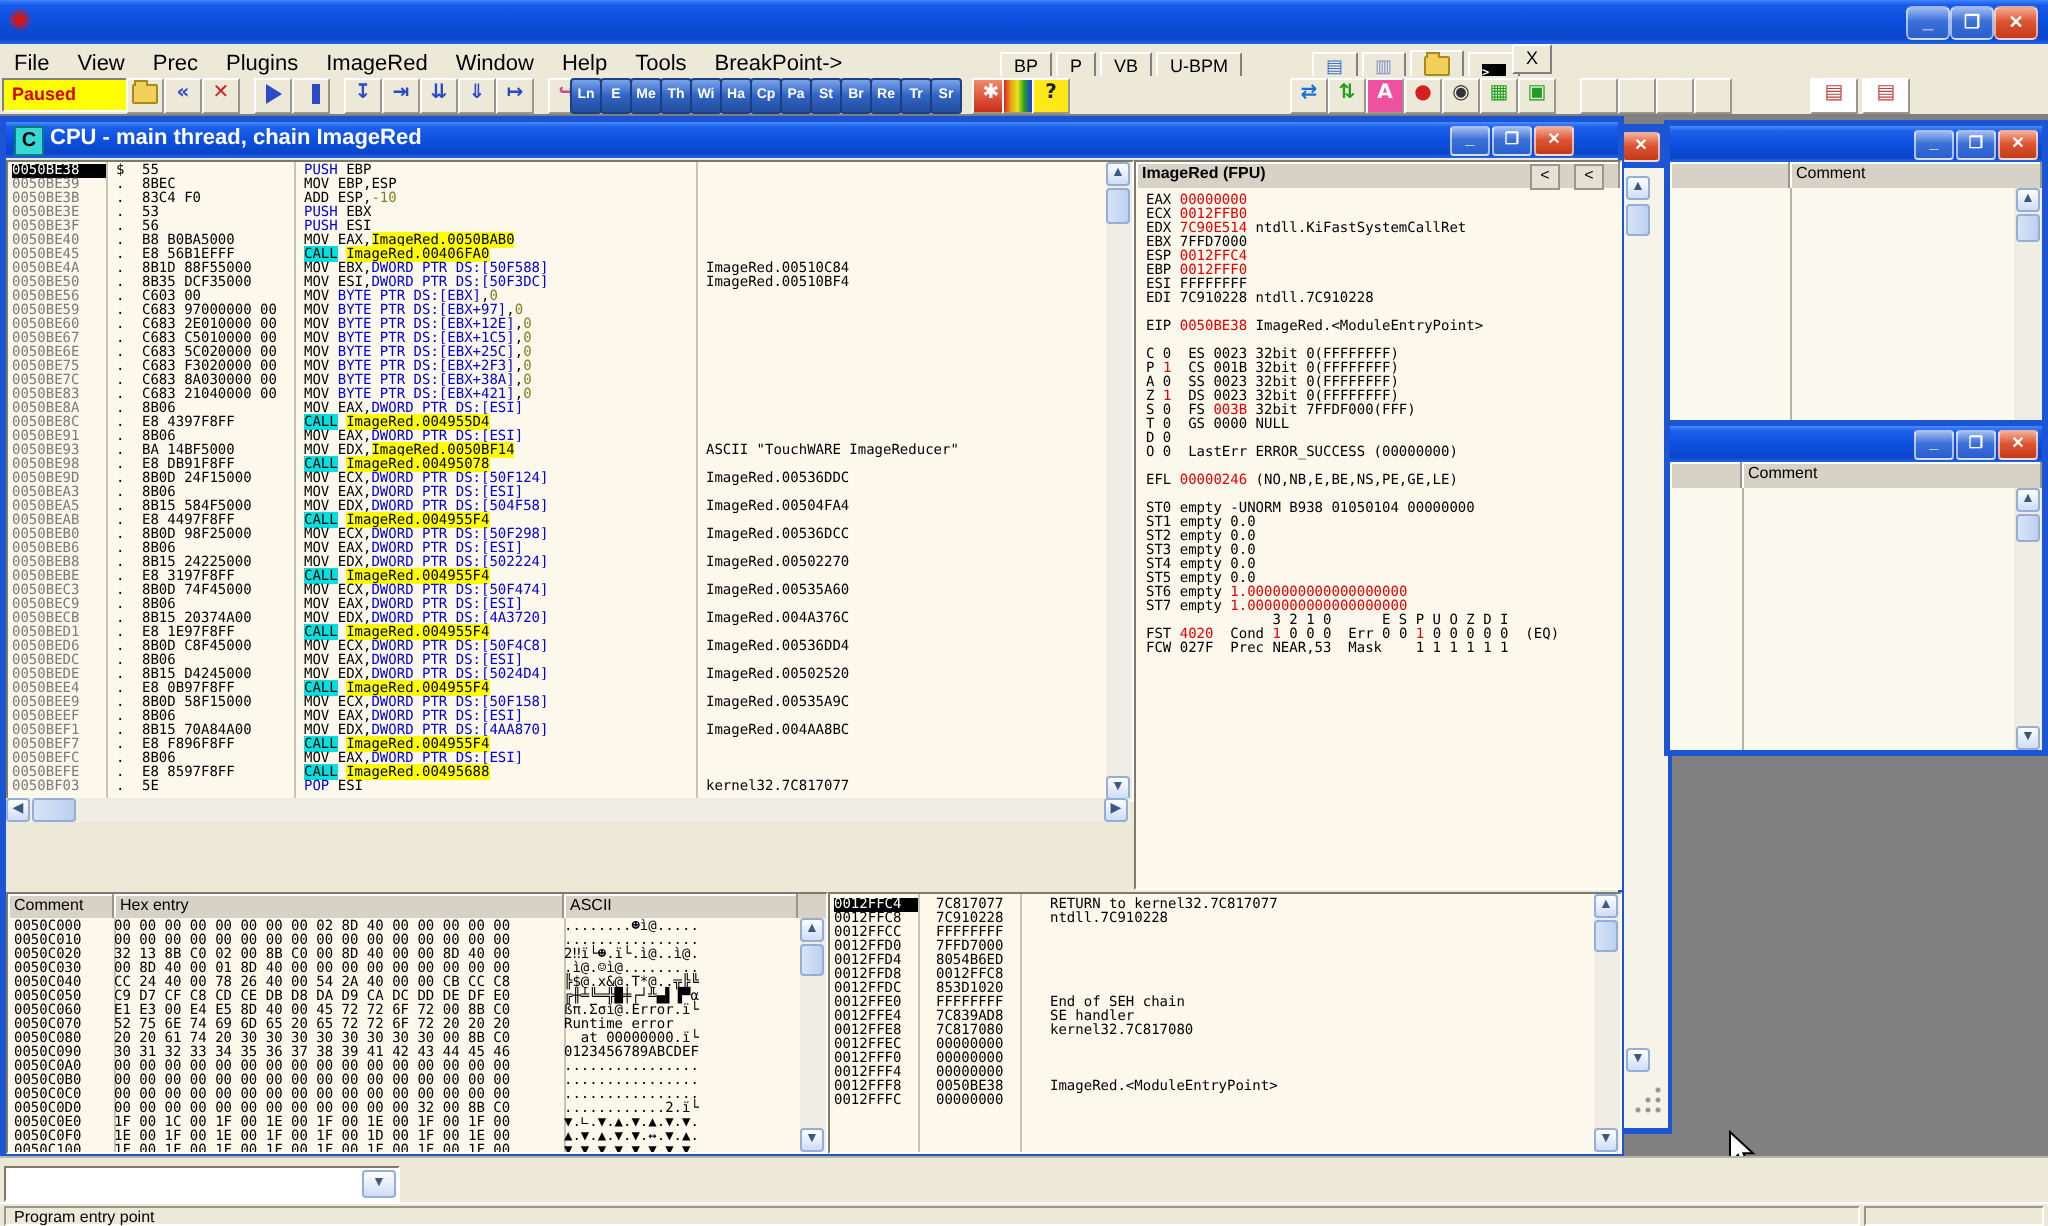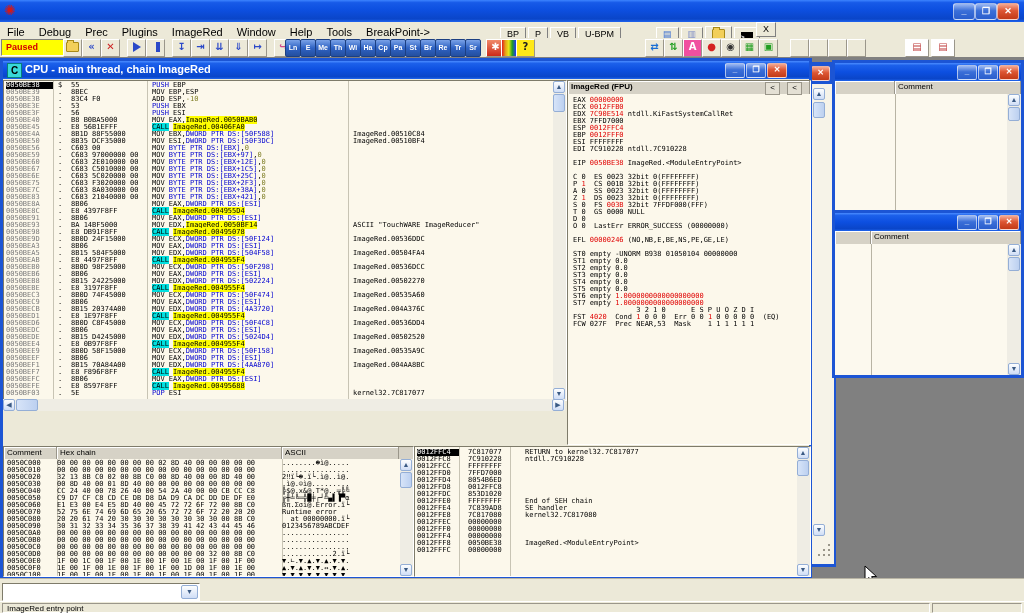--- a/index.html
+++ b/index.html
@@ -92,21 +92,21 @@
 <body>
 
 <div class="abs" id="titlebar">
   <span class="abs" style="left:4px;top:2px;font-size:14px;color:#d41818;">✺</span>
   <div class="abs capbtn" style="left:953px;top:3px;">_</div>
   <div class="abs capbtn" style="left:975px;top:3px;">❐</div>
   <div class="abs capbtn close" style="left:997px;top:3px;">✕</div>
 </div>
 
 <div class="abs" id="menubar">
-  <span id="menu-items"><span class="menu-item">File</span><span class="menu-item">Debug</span><span class="menu-item">Prec</span><span class="menu-item">Plugins</span><span class="menu-item">ImageRed</span><span class="menu-item">Window</span><span class="menu-item">Help</span><span class="menu-item">Tools</span><span class="menu-item">BreakPoint-&gt;</span></span>
+  <span id="menu-items"><span class="menu-item">File</span><span class="menu-item">View</span><span class="menu-item">Prec</span><span class="menu-item">Plugins</span><span class="menu-item">ImageRed</span><span class="menu-item">Window</span><span class="menu-item">Help</span><span class="menu-item">Tools</span><span class="menu-item">BreakPoint-&gt;</span></span>
   <span class="abs" id="bp-buttons" style="left:500px;top:1px;"><span class="bp-btn">BP</span><span class="bp-btn">P</span><span class="bp-btn">VB</span><span class="bp-btn">U-BPM</span></span>
   <span class="abs" id="bp-icons" style="left:656px;top:1px;"><span class="bp-btn" style="color: rgb(59, 111, 212);">▤</span><span class="bp-btn" style="color: rgb(128, 144, 200);">▥</span><span class="bp-btn"><span class="mini-folder"></span></span><span class="bp-btn"><span class="mini-console">&gt;_</span></span></span>
   <span class="abs bp-btn" style="left:756px;top:0px;">X</span>
 </div>
 
 <div class="abs" id="toolbar">
   <div class="abs" id="paused-box">Paused</div>
   <span id="tb-icons"><div class="tbtn" style="left: 63px;"><span class="mini-folder"></span></div><div class="tbtn" style="left: 82px; color: rgb(43, 73, 200);">«</div><div class="tbtn" style="left: 101px; color: rgb(204, 34, 34);">✕</div><div class="tbtn" style="left: 127px;"><span class="mini-play"></span></div><div class="tbtn" style="left: 146px;"><span class="mini-pause"><i></i><i></i></span></div><div class="tbtn" style="left: 172px; color: rgb(43, 73, 200);">↧</div><div class="tbtn" style="left: 191px; color: rgb(43, 73, 200);">⇥</div><div class="tbtn" style="left: 210px; color: rgb(43, 73, 200);">⇊</div><div class="tbtn" style="left: 229px; color: rgb(43, 73, 200);">⇓</div><div class="tbtn" style="left: 248px; color: rgb(43, 73, 200);">↦</div><div class="tbtn" style="left: 274px; color: rgb(208, 72, 140);">↪</div></span>
   <span id="tb-letters"><div class="letterbtn" style="left: 285px;">Ln</div><div class="letterbtn" style="left: 300px;">E</div><div class="letterbtn" style="left: 315px;">Me</div><div class="letterbtn" style="left: 330px;">Th</div><div class="letterbtn" style="left: 345px;">Wi</div><div class="letterbtn" style="left: 360px;">Ha</div><div class="letterbtn" style="left: 375px;">Cp</div><div class="letterbtn" style="left: 390px;">Pa</div><div class="letterbtn" style="left: 405px;">St</div><div class="letterbtn" style="left: 420px;">Br</div><div class="letterbtn" style="left: 435px;">Re</div><div class="letterbtn" style="left: 450px;">Tr</div><div class="letterbtn" style="left: 465px;">Sr</div></span>
   <span id="tb-tools"><div class="tbtn gearbtn" style="left: 486px;">✱</div><div class="tbtn rainbowbtn" style="left: 501px;"></div><div class="tbtn helpbtn" style="left: 516px;">?</div></span>
@@ -203,21 +203,21 @@
              font-size:8px;text-align:center;line-height:10px;">&lt;</div>
         <div class="abs" style="right:8px;top:1px;width:13px;height:11px;border:1px solid #9a968a;background:#e4e0d4;
              font-size:8px;text-align:center;line-height:10px;">&lt;</div>
       </div>
       <div id="register-lines" class="mono abs" style="left:5px;top:16px;"><div class="drow"><span>EAX </span><span class="c-r">00000000</span></div><div class="drow"><span>ECX </span><span class="c-r">0012FFB0</span></div><div class="drow"><span>EDX </span><span class="c-r">7C90E514</span><span> ntdll.KiFastSystemCallRet</span></div><div class="drow"><span>EBX 7FFD7000</span></div><div class="drow"><span>ESP </span><span class="c-r">0012FFC4</span></div><div class="drow"><span>EBP </span><span class="c-r">0012FFF0</span></div><div class="drow"><span>ESI FFFFFFFF</span></div><div class="drow"><span>EDI 7C910228 ntdll.7C910228</span></div><div class="drow"></div><div class="drow"><span>EIP </span><span class="c-r">0050BE38</span><span> ImageRed.&lt;ModuleEntryPoint&gt;</span></div><div class="drow"></div><div class="drow"><span>C 0  ES 0023 32bit 0(FFFFFFFF)</span></div><div class="drow"><span>P </span><span class="c-r">1</span><span>  CS 001B 32bit 0(FFFFFFFF)</span></div><div class="drow"><span>A 0  SS 0023 32bit 0(FFFFFFFF)</span></div><div class="drow"><span>Z </span><span class="c-r">1</span><span>  DS 0023 32bit 0(FFFFFFFF)</span></div><div class="drow"><span>S 0  FS </span><span class="c-r">003B</span><span> 32bit 7FFDF000(FFF)</span></div><div class="drow"><span>T 0  GS 0000 NULL</span></div><div class="drow"><span>D 0</span></div><div class="drow"><span>O 0  LastErr ERROR_SUCCESS (00000000)</span></div><div class="drow"></div><div class="drow"><span>EFL </span><span class="c-r">00000246</span><span> (NO,NB,E,BE,NS,PE,GE,LE)</span></div><div class="drow"></div><div class="drow"><span>ST0 empty -UNORM B938 01050104 00000000</span></div><div class="drow"><span>ST1 empty 0.0</span></div><div class="drow"><span>ST2 empty 0.0</span></div><div class="drow"><span>ST3 empty 0.0</span></div><div class="drow"><span>ST4 empty 0.0</span></div><div class="drow"><span>ST5 empty 0.0</span></div><div class="drow"><span>ST6 empty </span><span class="c-r">1.0000000000000000000</span></div><div class="drow"><span>ST7 empty </span><span class="c-r">1.0000000000000000000</span></div><div class="drow"><span>               3 2 1 0      E S P U O Z D I</span></div><div class="drow"><span>FST </span><span class="c-r">4020</span><span>  Cond </span><span class="c-r">1</span><span> 0 0 0  Err 0 0 </span><span class="c-r">1</span><span> 0 0 0 0 0  (EQ)</span></div><div class="drow"><span>FCW 027F  Prec NEAR,53  Mask    1 1 1 1 1 1</span></div></div>
     </div>
 
     <div class="pane" style="left:0px;top:385px;width:409px;height:129px;">
       <div class="colhdr-row" style="left:0;top:0;right:0;height:12px;">
         <div class="colhdr" style="left:0;width:53px;">Comment</div>
-        <div class="colhdr" style="left:53px;width:225px;">Hex chain</div>
+        <div class="colhdr" style="left:53px;width:225px;">Hex entry</div>
         <div class="colhdr" style="left:278px;width:117px;">ASCII</div>
       </div>
       <div class="vline" style="left:53px;top:12px;"></div>
       <div class="vline" style="left:278px;top:12px;"></div>
       <div id="dump-rows" class="mono abs" style="left:3px;top:13px;"><div class="drow"><span style="flex: 0 0 50px;">0050C000</span><span style="flex: 0 0 225px;">00 00 00 00 00 00 00 00 02 8D 40 00 00 00 00 00</span><span>........☻ì@.....</span></div><div class="drow"><span style="flex: 0 0 50px;">0050C010</span><span style="flex: 0 0 225px;">00 00 00 00 00 00 00 00 00 00 00 00 00 00 00 00</span><span>................</span></div><div class="drow"><span style="flex: 0 0 50px;">0050C020</span><span style="flex: 0 0 225px;">32 13 8B C0 02 00 8B C0 00 8D 40 00 00 8D 40 00</span><span>2‼ï└☻.ï└.ì@..ì@.</span></div><div class="drow"><span style="flex: 0 0 50px;">0050C030</span><span style="flex: 0 0 225px;">00 8D 40 00 01 8D 40 00 00 00 00 00 00 00 00 00</span><span>.ì@.☺ì@.........</span></div><div class="drow"><span style="flex: 0 0 50px;">0050C040</span><span style="flex: 0 0 225px;">CC 24 40 00 78 26 40 00 54 2A 40 00 00 CB CC C8</span><span>╠$@.x&amp;@.T*@..╦╠╚</span></div><div class="drow"><span style="flex: 0 0 50px;">0050C050</span><span style="flex: 0 0 225px;">C9 D7 CF C8 CD CE DB D8 DA D9 CA DC DD DE DF E0</span><span>╔╫╧╚═╬█╪┌┘╩▄▌▐▀α</span></div><div class="drow"><span style="flex: 0 0 50px;">0050C060</span><span style="flex: 0 0 225px;">E1 E3 00 E4 E5 8D 40 00 45 72 72 6F 72 00 8B C0</span><span>ßπ.Σσì@.Error.ï└</span></div><div class="drow"><span style="flex: 0 0 50px;">0050C070</span><span style="flex: 0 0 225px;">52 75 6E 74 69 6D 65 20 65 72 72 6F 72 20 20 20</span><span>Runtime error   </span></div><div class="drow"><span style="flex: 0 0 50px;">0050C080</span><span style="flex: 0 0 225px;">20 20 61 74 20 30 30 30 30 30 30 30 30 00 8B C0</span><span>  at 00000000.ï└</span></div><div class="drow"><span style="flex: 0 0 50px;">0050C090</span><span style="flex: 0 0 225px;">30 31 32 33 34 35 36 37 38 39 41 42 43 44 45 46</span><span>0123456789ABCDEF</span></div><div class="drow"><span style="flex: 0 0 50px;">0050C0A0</span><span style="flex: 0 0 225px;">00 00 00 00 00 00 00 00 00 00 00 00 00 00 00 00</span><span>................</span></div><div class="drow"><span style="flex: 0 0 50px;">0050C0B0</span><span style="flex: 0 0 225px;">00 00 00 00 00 00 00 00 00 00 00 00 00 00 00 00</span><span>................</span></div><div class="drow"><span style="flex: 0 0 50px;">0050C0C0</span><span style="flex: 0 0 225px;">00 00 00 00 00 00 00 00 00 00 00 00 00 00 00 00</span><span>................</span></div><div class="drow"><span style="flex: 0 0 50px;">0050C0D0</span><span style="flex: 0 0 225px;">00 00 00 00 00 00 00 00 00 00 00 00 32 00 8B C0</span><span>............2.ï└</span></div><div class="drow"><span style="flex: 0 0 50px;">0050C0E0</span><span style="flex: 0 0 225px;">1F 00 1C 00 1F 00 1E 00 1F 00 1E 00 1F 00 1F 00</span><span>▼.∟.▼.▲.▼.▲.▼.▼.</span></div><div class="drow"><span style="flex: 0 0 50px;">0050C0F0</span><span style="flex: 0 0 225px;">1E 00 1F 00 1E 00 1F 00 1F 00 1D 00 1F 00 1E 00</span><span>▲.▼.▲.▼.▼.↔.▼.▲.</span></div><div class="drow"><span style="flex: 0 0 50px;">0050C100</span><span style="flex: 0 0 225px;">1F 00 1F 00 1F 00 1F 00 1F 00 1F 00 1F 00 1F 00</span><span>▼.▼.▼.▼.▼.▼.▼.▼.</span></div></div>
       <div class="sb" style="right:0;top:12px;width:13px;bottom:0;">
         <div class="sba" style="left:0;top:0;">▲</div>
         <div class="sbt" style="left:0;top:13px;height:16px;"></div>
         <div class="sba" style="left:0;bottom:0;">▼</div>
       </div>
@@ -241,15 +241,15 @@
 </div>
 
 <div class="abs" id="cmdbar">
   <div id="cmdbox">
     <span class="mono" style="position:absolute;left:3px;top:4px;"></span>
     <div id="cmdarrow">▼</div>
   </div>
 </div>
 
 <div class="abs" id="statusbar">
-  <div class="spanel" style="left:2px;width:928px;">ImageRed entry point</div>
+  <div class="spanel" style="left:2px;width:928px;">Program entry point</div>
   <div class="spanel" style="left:932px;width:90px;"></div>
 </div>
 
 </body></html>

